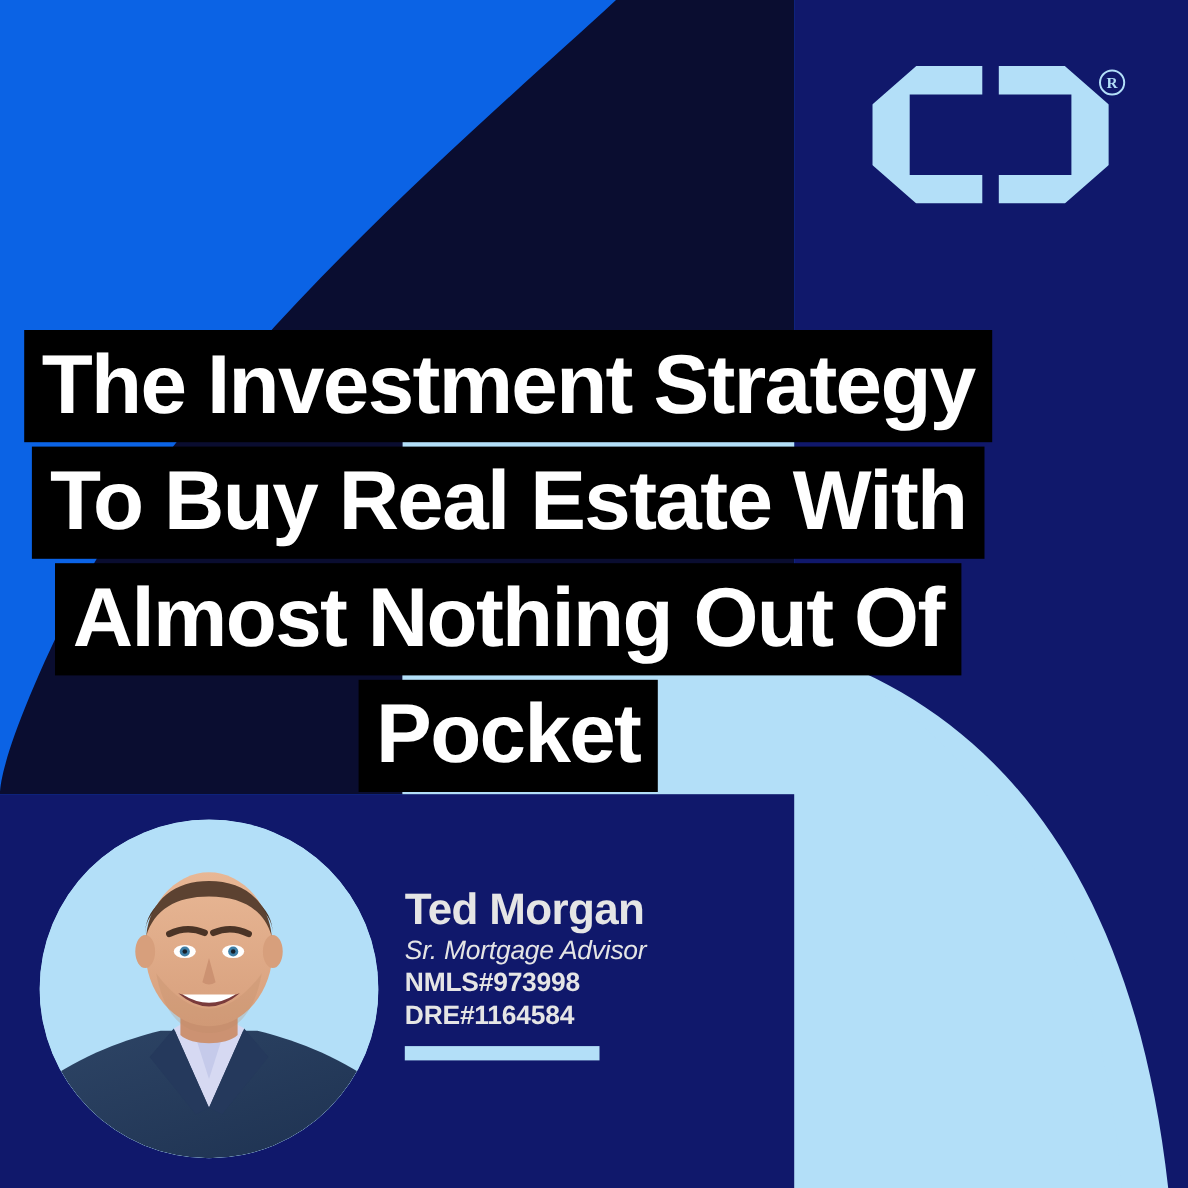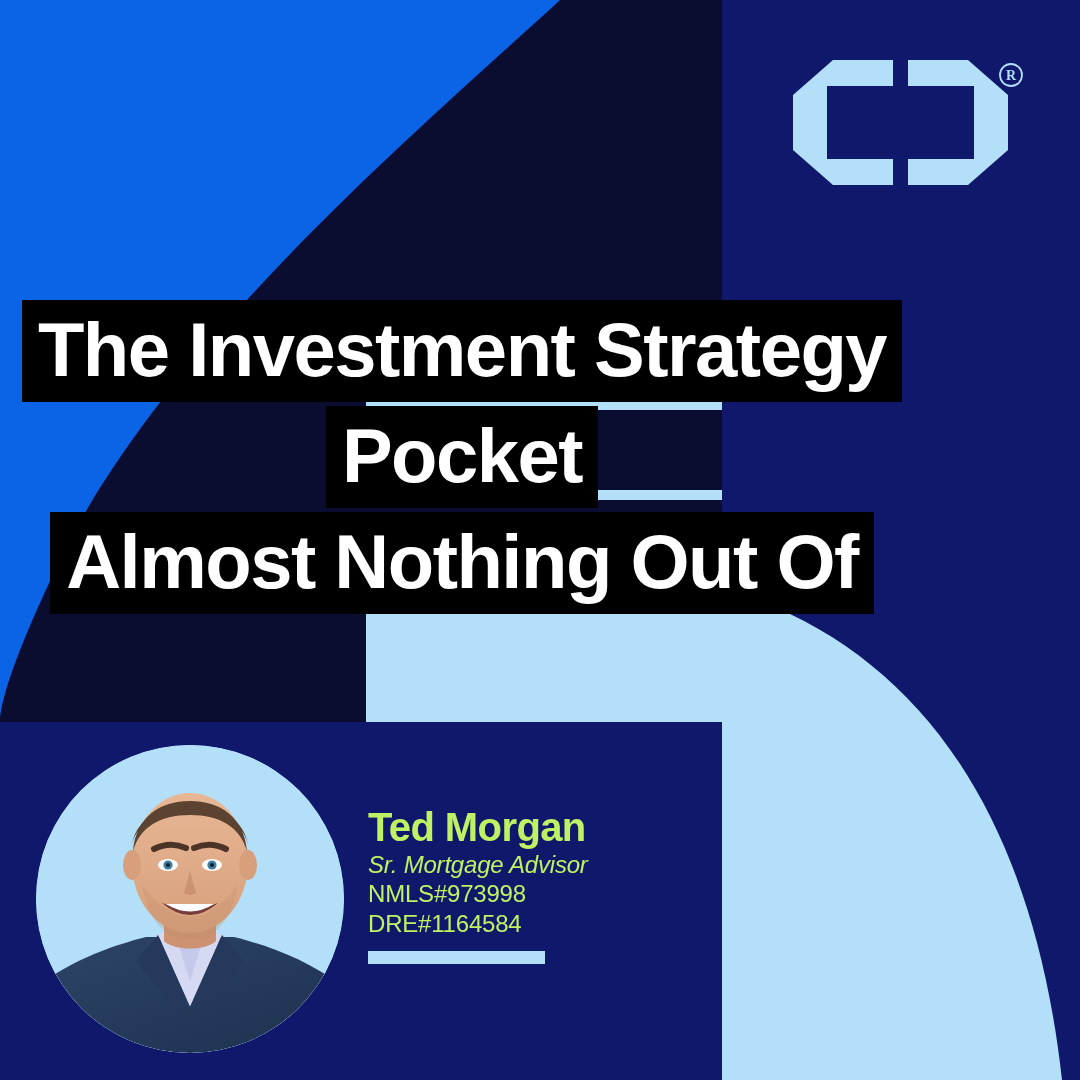--- a/index.html
+++ b/index.html
@@ -78,40 +78,40 @@
     background: #B3DFF8;
   }
   .avatar svg { display: block; width: 100%; height: 100%; }
 
   
   .presenter {
     position: absolute;
     left: 368px;
     top: 806px;
     width: 420px;
-    color: #bef264;
+    color: #e5e5e5;
   }
   .presenter-name {
     font-size: 40px;
     font-weight: 700;
     letter-spacing: -0.6px;
     line-height: 1.05;
     margin: 0;
   }
   .presenter-title {
     font-size: 24px;
     font-weight: 500;
     letter-spacing: -0.2px;
     line-height: 1.22;
     margin: 2px 0 0 0;
     font-style: italic;
   }
   .presenter-lic {
     font-size: 24px;
-    font-weight: 400;
+    font-weight: 700;
     letter-spacing: -0.2px;
     line-height: 1.22;
     margin: 0;
   }
   .presenter-rule {
     margin-top: 13px;
     width: 177px;
     height: 13px;
     background: #B3DFF8;
   }
@@ -150,24 +150,27 @@
       <circle cx="13" cy="13" r="11" fill="none" stroke="#B3DFF8" stroke-width="1.8"></circle>
       <text x="13" y="18" text-anchor="middle" font-family="Liberation Serif, serif" font-size="14" font-weight="700" fill="#B3DFF8">R</text>
     </svg>
   </div>
 
   <div class="headline">
     <div class="headline-line">
       <span>The Investment Strategy</span>
     </div>
     <div class="headline-line">
+      <span>To Buy Real Estate With</span>
+    </div>
+    <div class="headline-line">
+      <span>Almost Nothing Out Of</span>
+    </div>
+    <div class="headline-line">
       <span>Pocket</span>
-    </div>
-    <div class="headline-line">
-      <span>Almost Nothing Out Of</span>
     </div>
   </div>
 
   <div class="avatar">
     <svg viewBox="0 0 308 308">
       <defs>
         <clipPath id="circClip">
             <circle cx="154" cy="154" r="154"></circle>
           </clipPath>
         <linearGradient id="skin" x1="0" y1="0" x2="0" y2="1">

